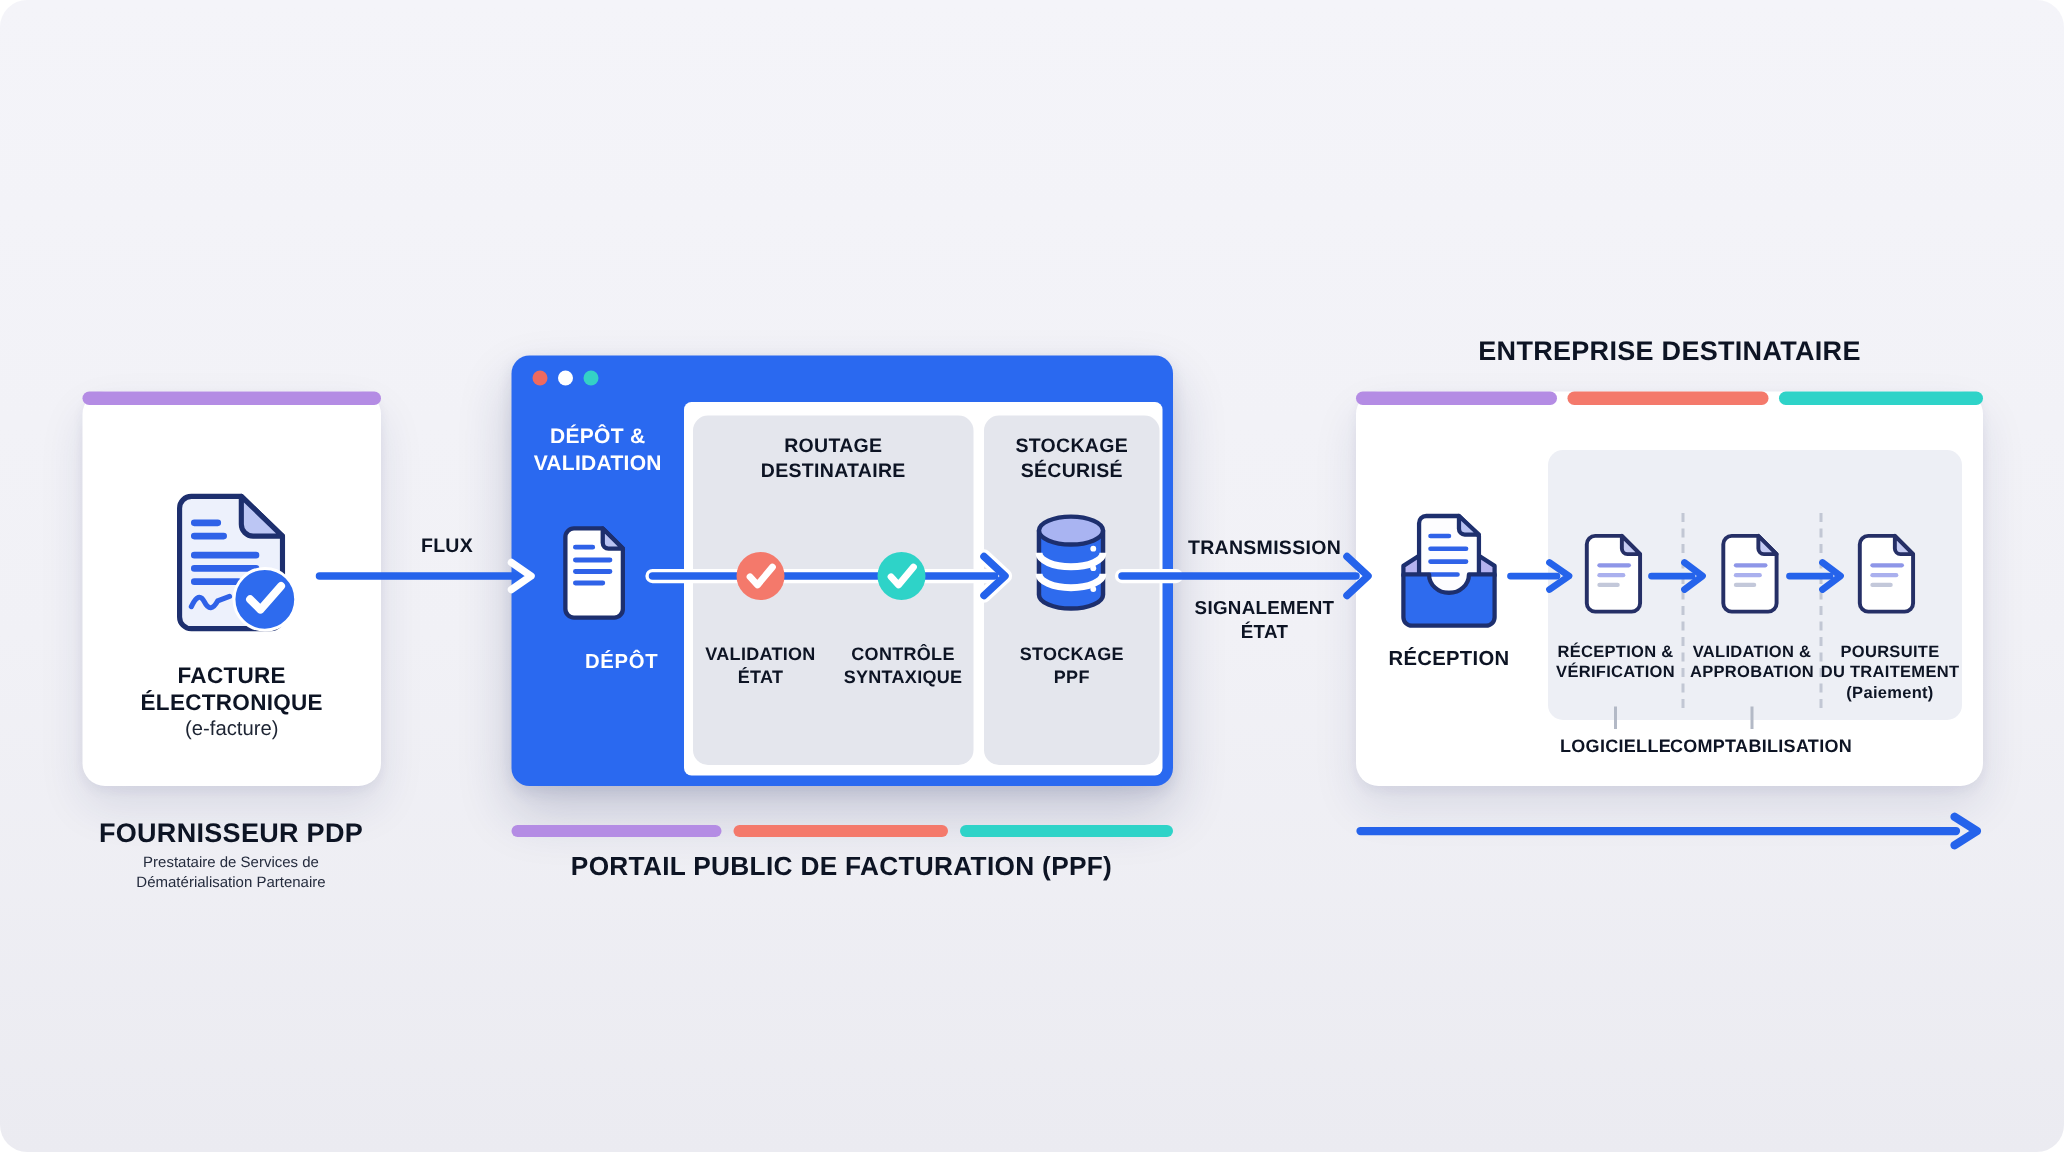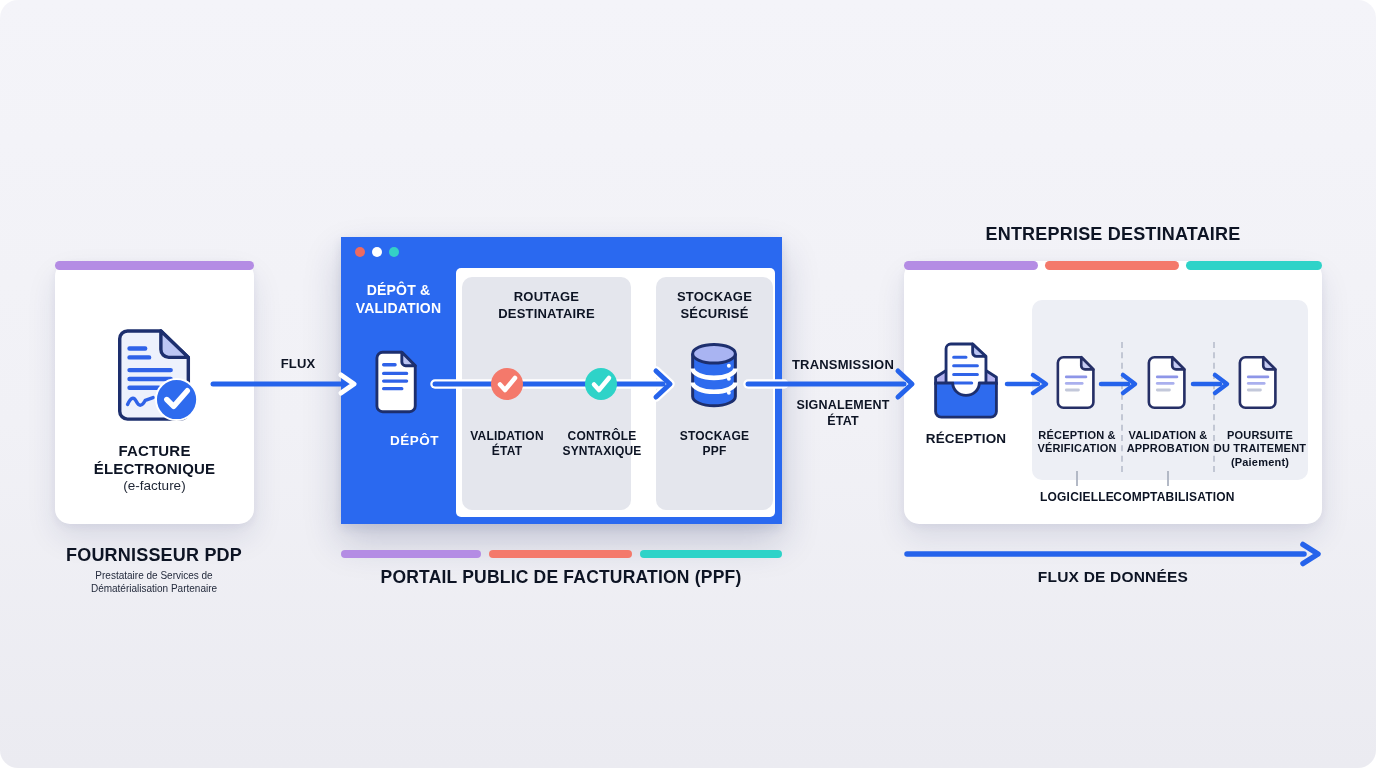--- a/index.html
+++ b/index.html
@@ -22,21 +22,21 @@
   .big-title { font-size:18px; line-height:1.2; }
   .caption   { font-size:17.5px; line-height:1.2; }
   .flux-cap  { font-size:15.5px; }
   .card-label { font-size:15px; line-height:1.22; }
   .card-sublabel { font-size:13.5px; font-weight:400; text-align:center; color:#1d2433; }
   .subtitle { font-size:10px; font-weight:400; line-height:1.32; text-align:center; color:#242b3d; }
   .flow-lab { font-size:13px; }
   .sig-lab  { font-size:12.5px; line-height:1.3; }
 
   .window { position:absolute; left:341px; top:237px; width:441px; height:287px;
-            background:#2a69f0; border-radius:0;
+            background:#2a69f0; border-radius:12px;
             box-shadow:0 18px 36px rgba(28,39,96,.20), 0 4px 10px rgba(28,39,96,.10); }
   .win-dot { position:absolute; top:10px; width:10px; height:10px; border-radius:50%; }
   .win-panel { position:absolute; left:115px; top:31px; width:319px; height:249px;
                background:#ffffff; border-radius:5px; }
   .sidebar-title { position:absolute; left:6px; top:44px; width:103px;
                    color:#ffffff; font-size:14px; line-height:1.3; }
   .sidebar-title span, .depot-lab { color:#ffffff; }
   .depot-lab { position:absolute; left:0; top:196px; width:115px; font-size:13.5px; letter-spacing:.5px;padding-left:16px; }
   .gray-panel { position:absolute; background:#e4e6ed; border-radius:10px; }
   .panel-title { position:absolute; top:12px; left:0; right:0; font-size:13px; line-height:1.28; }
@@ -96,21 +96,21 @@
     </div>
     <div class="abs" style="left:34px;top:112px;">
       <svg width="46" height="66" viewBox="0 0 48 68">
         <path d="M8 3 H28 L42 17 V59 a6 6 0 0 1 -6 6 H8 a6 6 0 0 1 -6 -6 V9 a6 6 0 0 1 6 -6 Z" fill="#ffffff" stroke="#1d2f6e" stroke-width="3" stroke-linejoin="round"></path>
         <path d="M28 3 V13 a4 4 0 0 0 4 4 H42 Z" fill="#b9c3f2" stroke="#1d2f6e" stroke-width="3" stroke-linejoin="round"></path>
         <path d="M9 16 H21 M9 25 H33 M9 33 H33 M9 41 H28" stroke="#2f62e8" stroke-width="3.4" stroke-linecap="round"></path>
       </svg>
     </div>
     <div class="lbl depot-lab">DÉPÔT</div>
 
-    <div class="gray-panel" style="left:121px;top:40px;width:169px;height:233px;">
+    <div class="gray-panel" style="left:121px;top:40px;width:187px;height:233px;">
       <div class="lbl lines panel-title">
         <span>ROUTAGE</span>
         <span>DESTINATAIRE</span>
       </div>
       <div class="lbl lines panel-label" style="left:2px;width:86px;">
         <span>VALIDATION</span>
         <span>ÉTAT</span>
       </div>
       <div class="lbl lines panel-label" style="left:96px;width:88px;">
         <span>CONTRÔLE</span>
@@ -256,15 +256,14 @@
 
   <div class="accent purple" style="left:341px;top:550px;width:140px;height:8px;"></div>
   <div class="accent salmon" style="left:489px;top:550px;width:143px;height:8px;"></div>
   <div class="accent teal" style="left:640px;top:550px;width:142px;height:8px;"></div>
   <div class="lbl caption abs" style="left:331px;top:567px;width:460px;">PORTAIL PUBLIC DE FACTURATION (PPF)</div>
 
   <svg class="abs" style="left:903px;top:541px;" width="420" height="26" viewBox="0 0 420 26">
     <path d="M4 13 H401" stroke="#2563eb" stroke-width="5.5" stroke-linecap="round"></path>
     <path d="M400 3.5 L415 13 L400 22.5" fill="none" stroke="#2563eb" stroke-width="5.5" stroke-linecap="round" stroke-linejoin="round"></path>
   </svg>
-  <div class="lbl flux-cap abs" style="left:903px;top:568px;width:420px;">FLUX DE DONNÉES</div>
 
 </div>
 
 </body></html>

